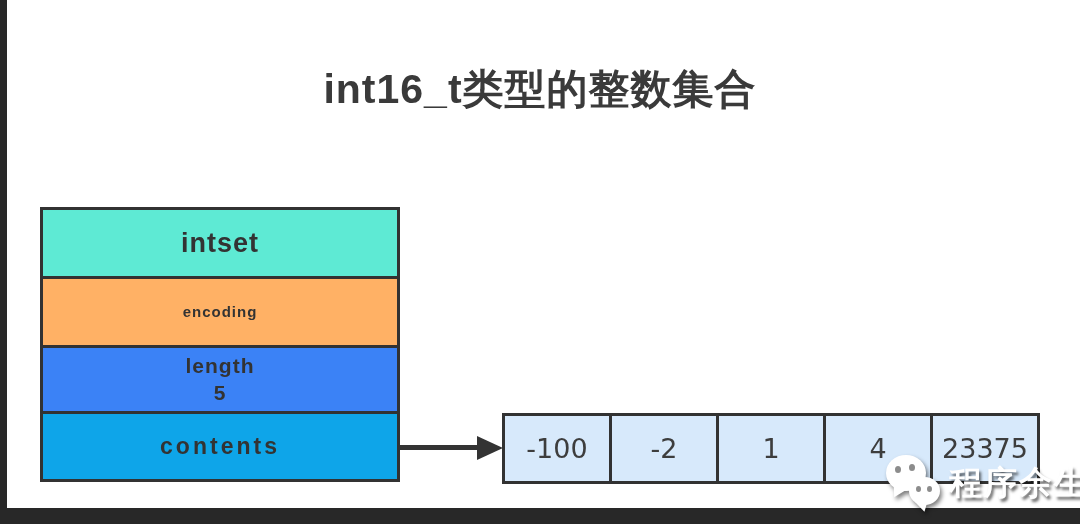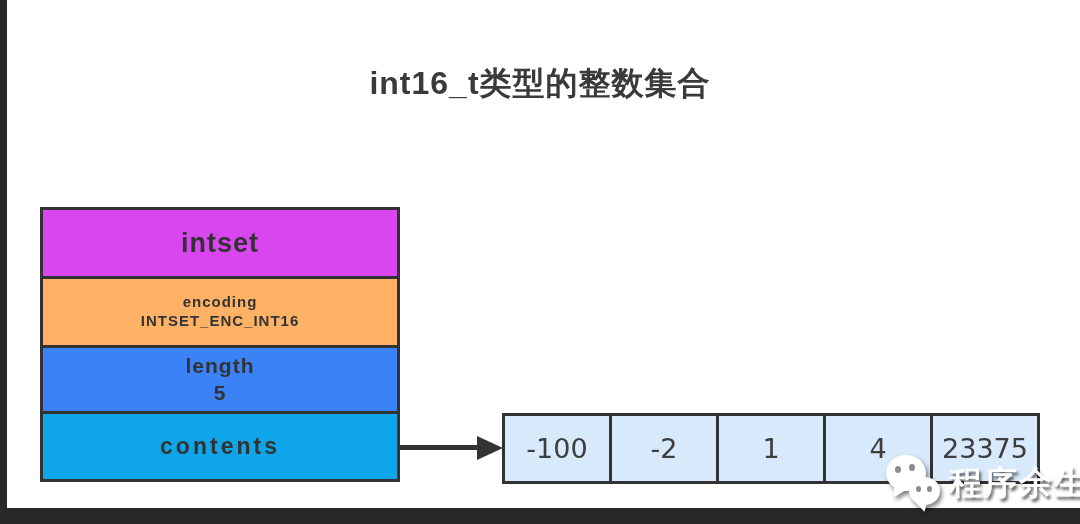--- a/index.html
+++ b/index.html
@@ -21,21 +21,21 @@
     position: absolute; left: 0; top: 508px;
     width: 1080px; height: 16px;
     background: #282828;
   }
 
   
   .title {
     position: absolute; left: 0; top: 62px;
     width: 1080px;
     text-align: center;
-    font-size: 32px;
+    font-size: 41px;
     font-weight: bold;
     letter-spacing: 1px;
     color: #3a3a3a;
   }
 
   
   .intset-box {
     position: absolute; left: 40px; top: 207px;
     width: 360px; height: 275px;
     box-sizing: border-box;
@@ -47,21 +47,21 @@
     box-sizing: border-box;
     display: flex;
     flex-direction: column;
     align-items: center;
     justify-content: center;
     color: #333333;
     font-weight: bold;
   }
   .row-header {
     height: 69px;
-    background: #d946ef;
+    background: #5eead4;
     border-bottom: 3px solid #323232;
     font-size: 27px;
     letter-spacing: 1px;
   }
   .row-encoding {
     height: 69px;
     background: #ffb165;
     border-bottom: 3px solid #323232;
     font-size: 15px;
     line-height: 1.25;
@@ -171,21 +171,20 @@
 <div class="edge-bottom"></div>
 
 <div class="title">int16_t类型的整数集合</div>
 
 <div class="intset-box">
   <div class="row row-header">
     <span>intset</span>
   </div>
   <div class="row row-encoding">
     <span>encoding</span>
-    <span>INTSET_ENC_INT16</span>
   </div>
   <div class="row row-length">
     <span>length</span>
     <span>5</span>
   </div>
   <div class="row row-contents">
     <span>contents</span>
   </div>
 </div>
 

